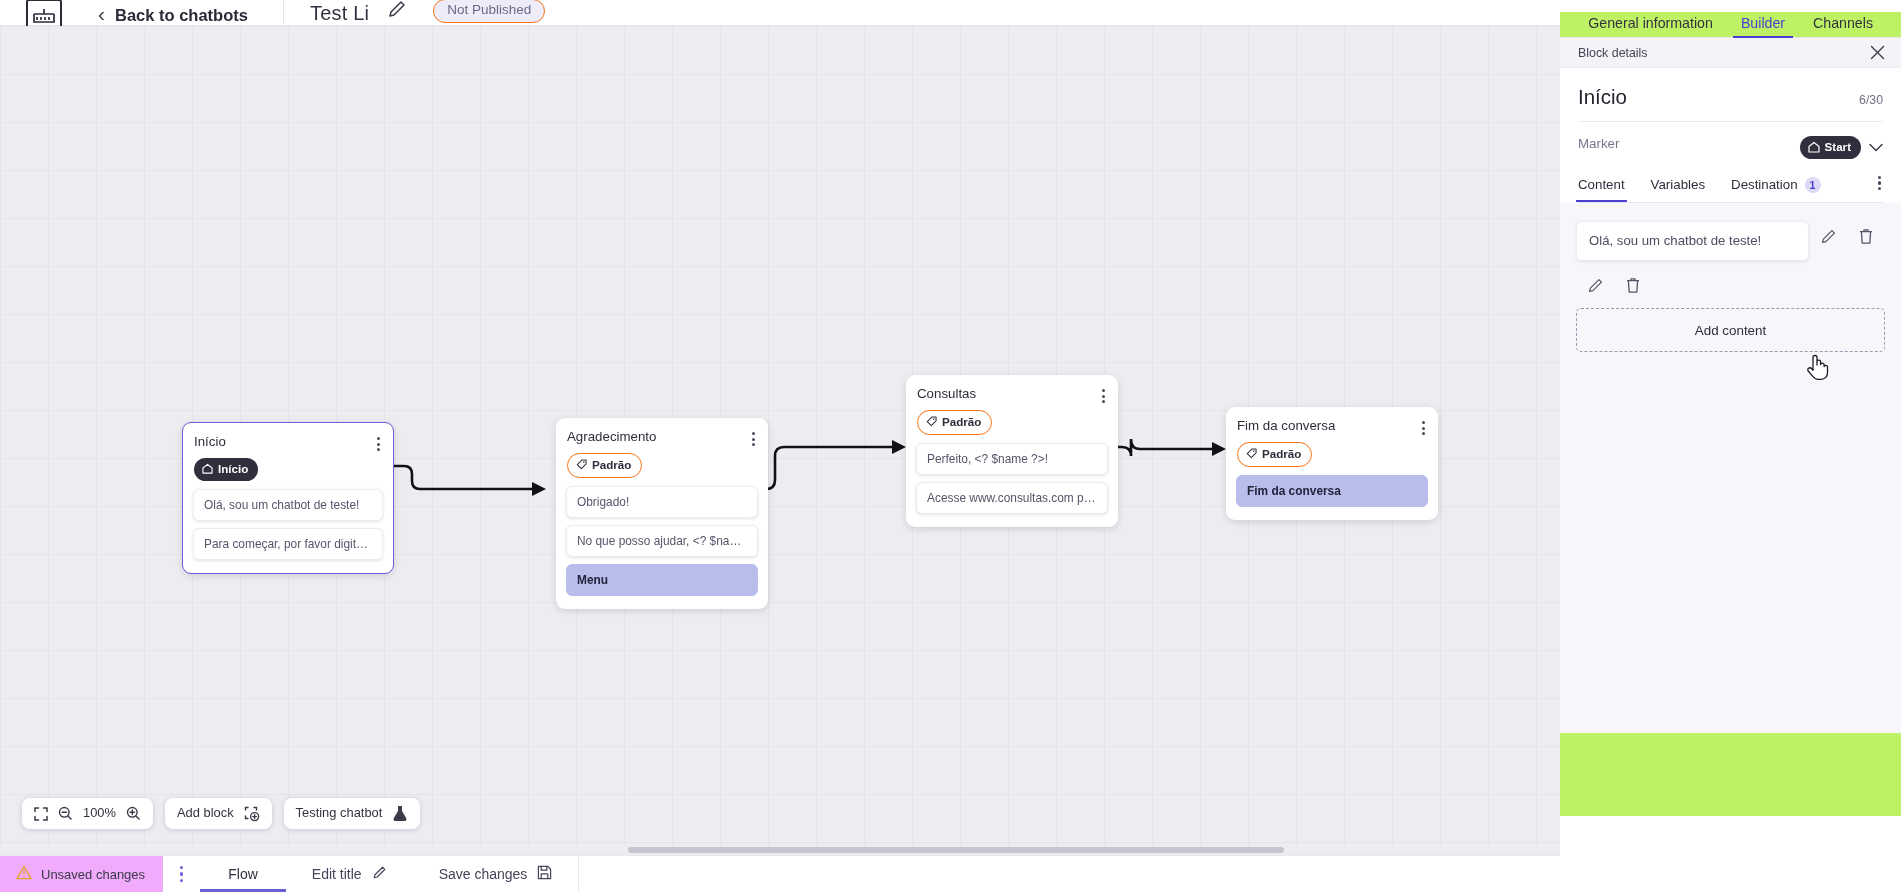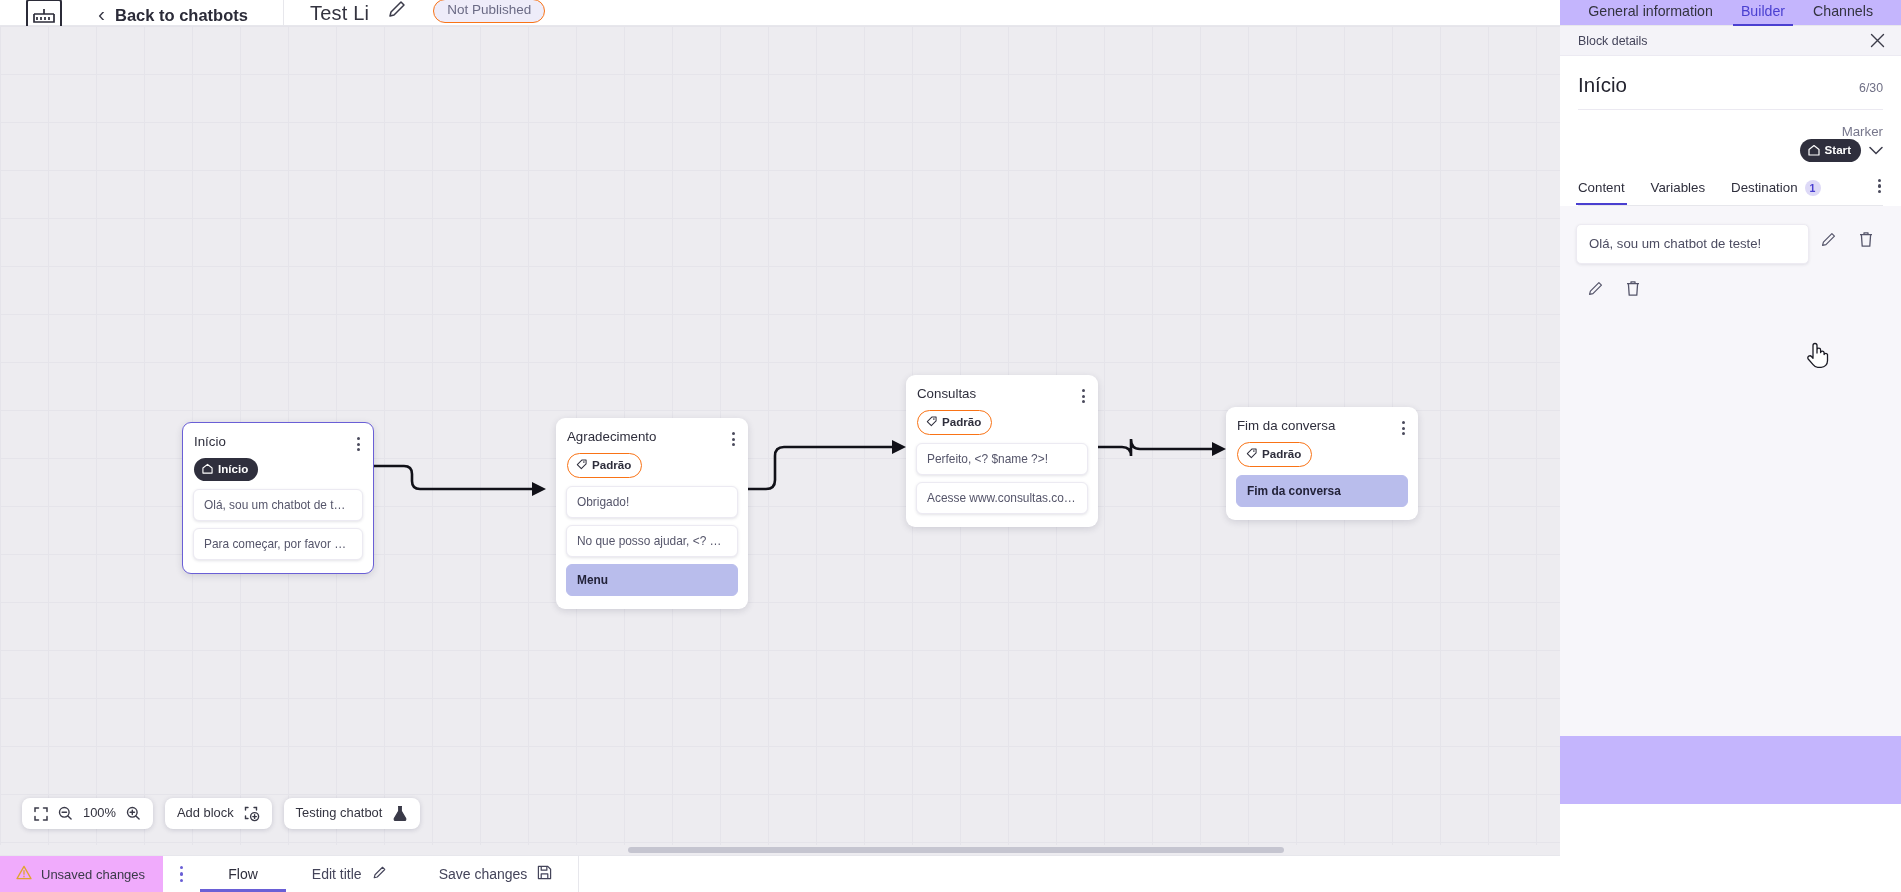--- a/index.html
+++ b/index.html
@@ -59,21 +59,21 @@
     overflow: hidden;
   }
   .edges { position: absolute; left:0; top:0; width: 1560px; height: 829px; }
 
   
   .node {
     position: absolute;
     background: #ffffff;
     border-radius: 9px;
     box-shadow: 0 2px 7px rgba(40,40,70,.15);
-    width: 192px;
+    width: 212px;
     padding-bottom: 6px;
   }
   .node.selected { border: 1.6px solid #6a5fd6; }
   .node-head {
     display: flex; align-items: flex-start; justify-content: space-between;
     padding: 11px 10px 0 11px;
   }
   .node-title { font-size: 13.3px; color: #2e2e3c; font-weight: 400; line-height:1.2;}
   .kebab { display:flex; flex-direction:column; gap:2.5px; padding: 3px 3px 0 6px; cursor:pointer;}
   .kebab i { width: 3px; height: 3px; border-radius: 50%; background: #4a4a5c; display:block;}
@@ -136,21 +136,21 @@
     color: #44445a; position: relative; cursor: pointer;
   }
   .sb-tab.active { color:#2e2e3c; font-weight:400; }
   .sb-tab.active::after {
     content:""; position:absolute; left:0; right:0; bottom:0; height:3px; background:#6a5fd6;
   }
   .sb-item { display:flex; align-items:center; gap: 10px; padding: 0 26px; font-size:14px; color:#44445a; cursor:pointer;}
   .sb-div { width:1px; background:#e7e7ec; margin: 0; }
 
   
-  .right-wrap { position: absolute; right: 0; top: 0; width: 341px; height: 804px; background:#c4b5fd; }
+  .right-wrap { position: absolute; right: 0; top: 12px; width: 341px; height: 804px; background:#bef264; }
   .rtabs {
     height: 26px; display: flex; align-items: flex-end; justify-content: flex-end;
     gap: 0; padding-right: 14px; border-bottom: 1px solid #e7e7ec;
   }
   .rtab {
     font-size: 14.2px; color: #33333f; padding: 0 14px 5px; position: relative; cursor: pointer;
     line-height: 1.1;
   }
   .rtab.active { color: #4a3fd0; font-weight:400; }
   .rtab.active::after { content:""; position:absolute; left:6px; right:6px; bottom:-1px; height:2.5px; background:#4a3fd0; }
@@ -166,23 +166,22 @@
 
   .panel-body { padding: 0 18px; background:#ffffff; }
   .title-row {
     display:flex; align-items: baseline; justify-content: space-between;
     padding: 18px 0 12px;
     border-bottom: 1px solid #ebe9f1;
   }
   .panel-title { font-size: 20.5px; color:#23232f; line-height:1.1; }
   .counter { font-size: 12.3px; color: #6f6f85; }
   .marker-row {
-    display:flex; align-items:flex-end; justify-content: space-between;
+    display:flex; align-items:flex-start; justify-content: space-between;
     padding: 14px 0 12px;
-    flex-direction: column;
   }
   .marker-lbl { font-size: 13.3px; color: #77778c; }
   .marker-right { display:flex; align-items:center; gap: 8px; }
   .chev-down { color:#3c3c4c; display:flex; cursor:pointer; }
 
   .ptabs { display:flex; align-items:center; border-bottom: 1px solid #e7e7ec; position:relative; }
   .ptab {
     font-size: 13.3px; color:#2e2e3c; padding: 6px 0 9px; margin-right: 26px;
     position:relative; cursor:pointer; display:flex; align-items:center; gap:7px;
   }
@@ -505,20 +504,23 @@
           <svg width="17" height="17" viewBox="0 0 20 20">
               <path d="M3 17l1-4L14 3l3 3L7 16l-4 1z" fill="none" stroke="#55556a" stroke-width="1.4" stroke-linejoin="round"></path>
             </svg>
         </div>
         <div class="row-act">
           <svg width="16" height="17" viewBox="0 0 16 17">
               <path d="M2 3.6h12M6 3.6V1.8h4v1.8M3.4 3.6l.8 11.6h7.6l.8-11.6" fill="none" stroke="#55556a" stroke-width="1.3" stroke-linejoin="round"></path>
             </svg>
         </div>
       </div>
+      <div class="add-content">
+        <span>Add content</span>
+      </div>
     </div>
 
     <div class="cursor-hand">
       <svg width="26" height="30" viewBox="0 0 26 30">
         <path d="M8 17V6.5a2 2 0 0 1 4 0v7.5V11a1.8 1.8 0 0 1 3.6 0v2.5a1.8 1.8 0 0 1 3.5 0v2a1.8 1.8 0 0 1 3.4 0v6.2c0 3.6-2.6 6.6-6.4 6.6h-3.4c-2.2 0-3.4-1-4.6-2.6L3.2 20c-.8-1.1-.4-2.3.6-2.9 1-.6 2.2-.3 2.9.7L8 19.3z" fill="#ffffff" stroke="#1b1b24" stroke-width="1.3" stroke-linejoin="round"></path>
       </svg>
     </div>
 
   </div>
 </div>

